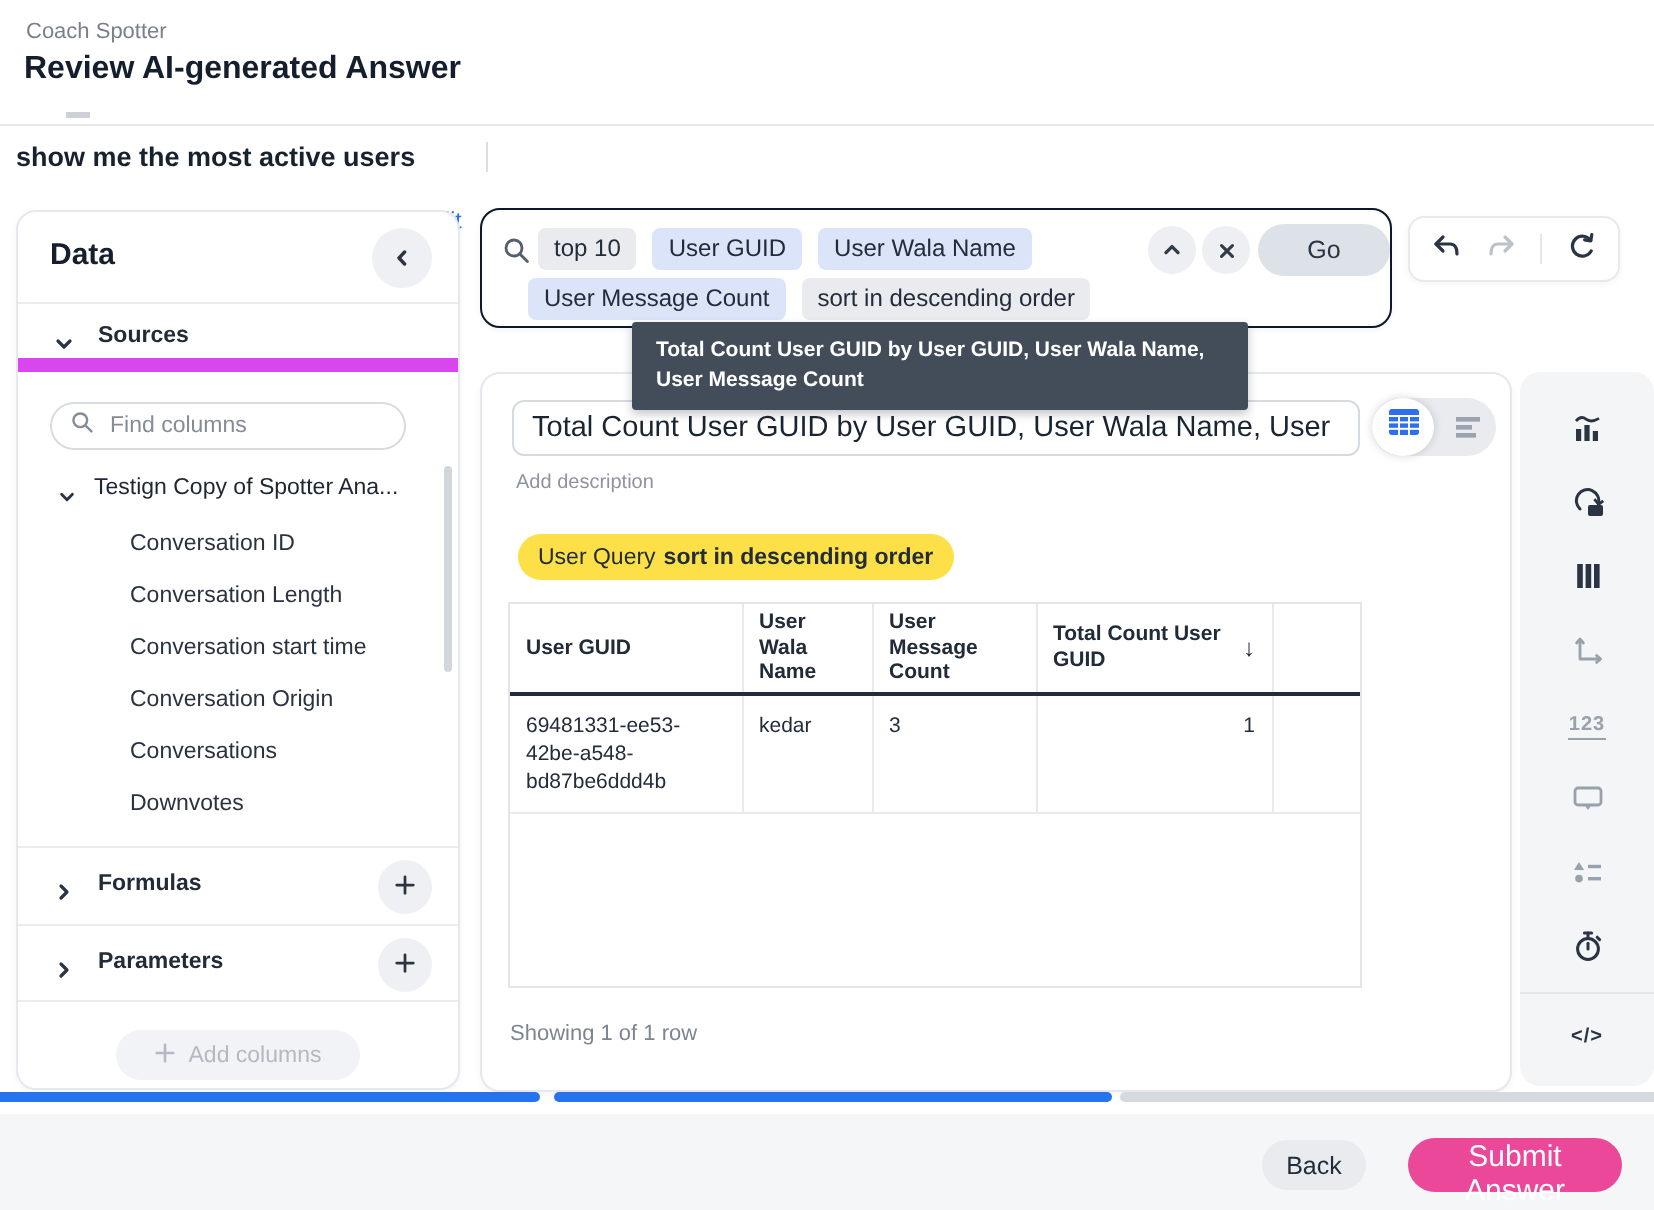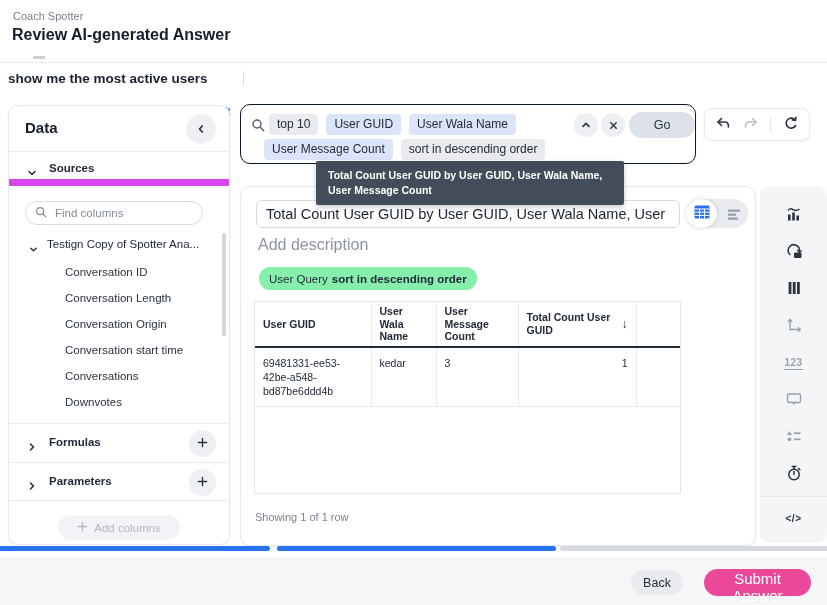--- a/index.html
+++ b/index.html
@@ -85,22 +85,22 @@
   
   .answer-card { position: absolute; left: 240px; top: 186px; width: 516px; height: 360px; background: #fff;
     border: 1px solid #e5e8ec; border-radius: 10px; box-shadow: 0 1px 3px rgba(23,30,40,.05); }
   .title-input { position: absolute; left: 15px; top: 13px; width: 424px; height: 28px; border: 1px solid #d6dae1;
     border-radius: 6px; font-size: 14.5px; color: #1b2532; padding: 0 9px; background: #fff;
     font-family: "Liberation Sans", sans-serif; }
   .view-toggle { position: absolute; left: 445px; top: 12px; width: 62px; height: 29px; background: #e9ebef; border-radius: 15px; }
   .seg-table { position: absolute; left: 0; top: 0; width: 31px; height: 29px; background: #fff; border-radius: 50%;
     box-shadow: 0 0 4px rgba(20,28,40,.18); display: flex; align-items: center; justify-content: center; cursor: pointer; }
   .seg-chart { position: absolute; right: 7px; top: 8px; cursor: pointer; }
-  .add-desc { position: absolute; left: 17px; top: 49px; font-size: 16px; color: #8d949f; cursor: text; }
-  .query-chip { position: absolute; left: 18px; top: 80px; height: 23px; background: #86efac; border-radius: 12px;
+  .add-desc { position: absolute; left: 17px; top: 49px; font-size: 10px; color: #8d949f; cursor: text; }
+  .query-chip { position: absolute; left: 18px; top: 80px; height: 23px; background: #fde047; border-radius: 12px;
     padding: 0 10px; display: flex; align-items: center; gap: 4px; font-size: 11.5px; color: #222c3a; }
   .query-chip b { font-weight: bold; }
   .table-wrap { position: absolute; left: 13px; top: 114px; width: 427px; height: 193px; border: 1px solid #e2e5ea; background: #fff; }
   table.data { border-collapse: collapse; table-layout: fixed; width: 425px; font-size: 10.5px; }
   table.data th { text-align: left; vertical-align: middle; padding: 3px 8px; height: 40px; font-weight: bold;
     color: #222b38; border-right: 1px solid #e7eaee; border-bottom: 2px solid #232c39; line-height: 1.2; }
   table.data th:last-child, table.data td:last-child { border-right: none; }
   table.data td { padding: 8px; vertical-align: top; border-right: 1px solid #e7eaee; border-bottom: 1px solid #e7eaee;
     color: #222c3a; line-height: 1.35; word-wrap: break-word; }
   td.num { text-align: right; }
@@ -178,22 +178,22 @@
       <span class="chev">
         <svg width="9" height="9" viewBox="0 0 10 10">
             <polyline points="2,3.5 5,6.5 8,3.5" fill="none" stroke="currentColor" stroke-width="1.6" stroke-linecap="round" stroke-linejoin="round"></polyline>
           </svg>
       </span>
       <span class="source-name">Testign Copy of Spotter Ana...</span>
     </div>
     <div class="col-list">
       <div class="col-item">Conversation ID</div>
       <div class="col-item">Conversation Length</div>
+      <div class="col-item">Conversation start time</div>
       <div class="col-item">Conversation Origin</div>
-      <div class="col-item">Conversation start time</div>
       <div class="col-item">Conversations</div>
       <div class="col-item">Downvotes</div>
     </div>
     <div class="panel-scrollthumb"></div>
     <div class="accordion-row formulas-row">
       <span class="chev">
         <svg width="10" height="10" viewBox="0 0 10 10">
             <polyline points="3.5,2 6.5,5 3.5,8" fill="none" stroke="currentColor" stroke-width="1.6" stroke-linecap="round" stroke-linejoin="round"></polyline>
           </svg>
       </span>

